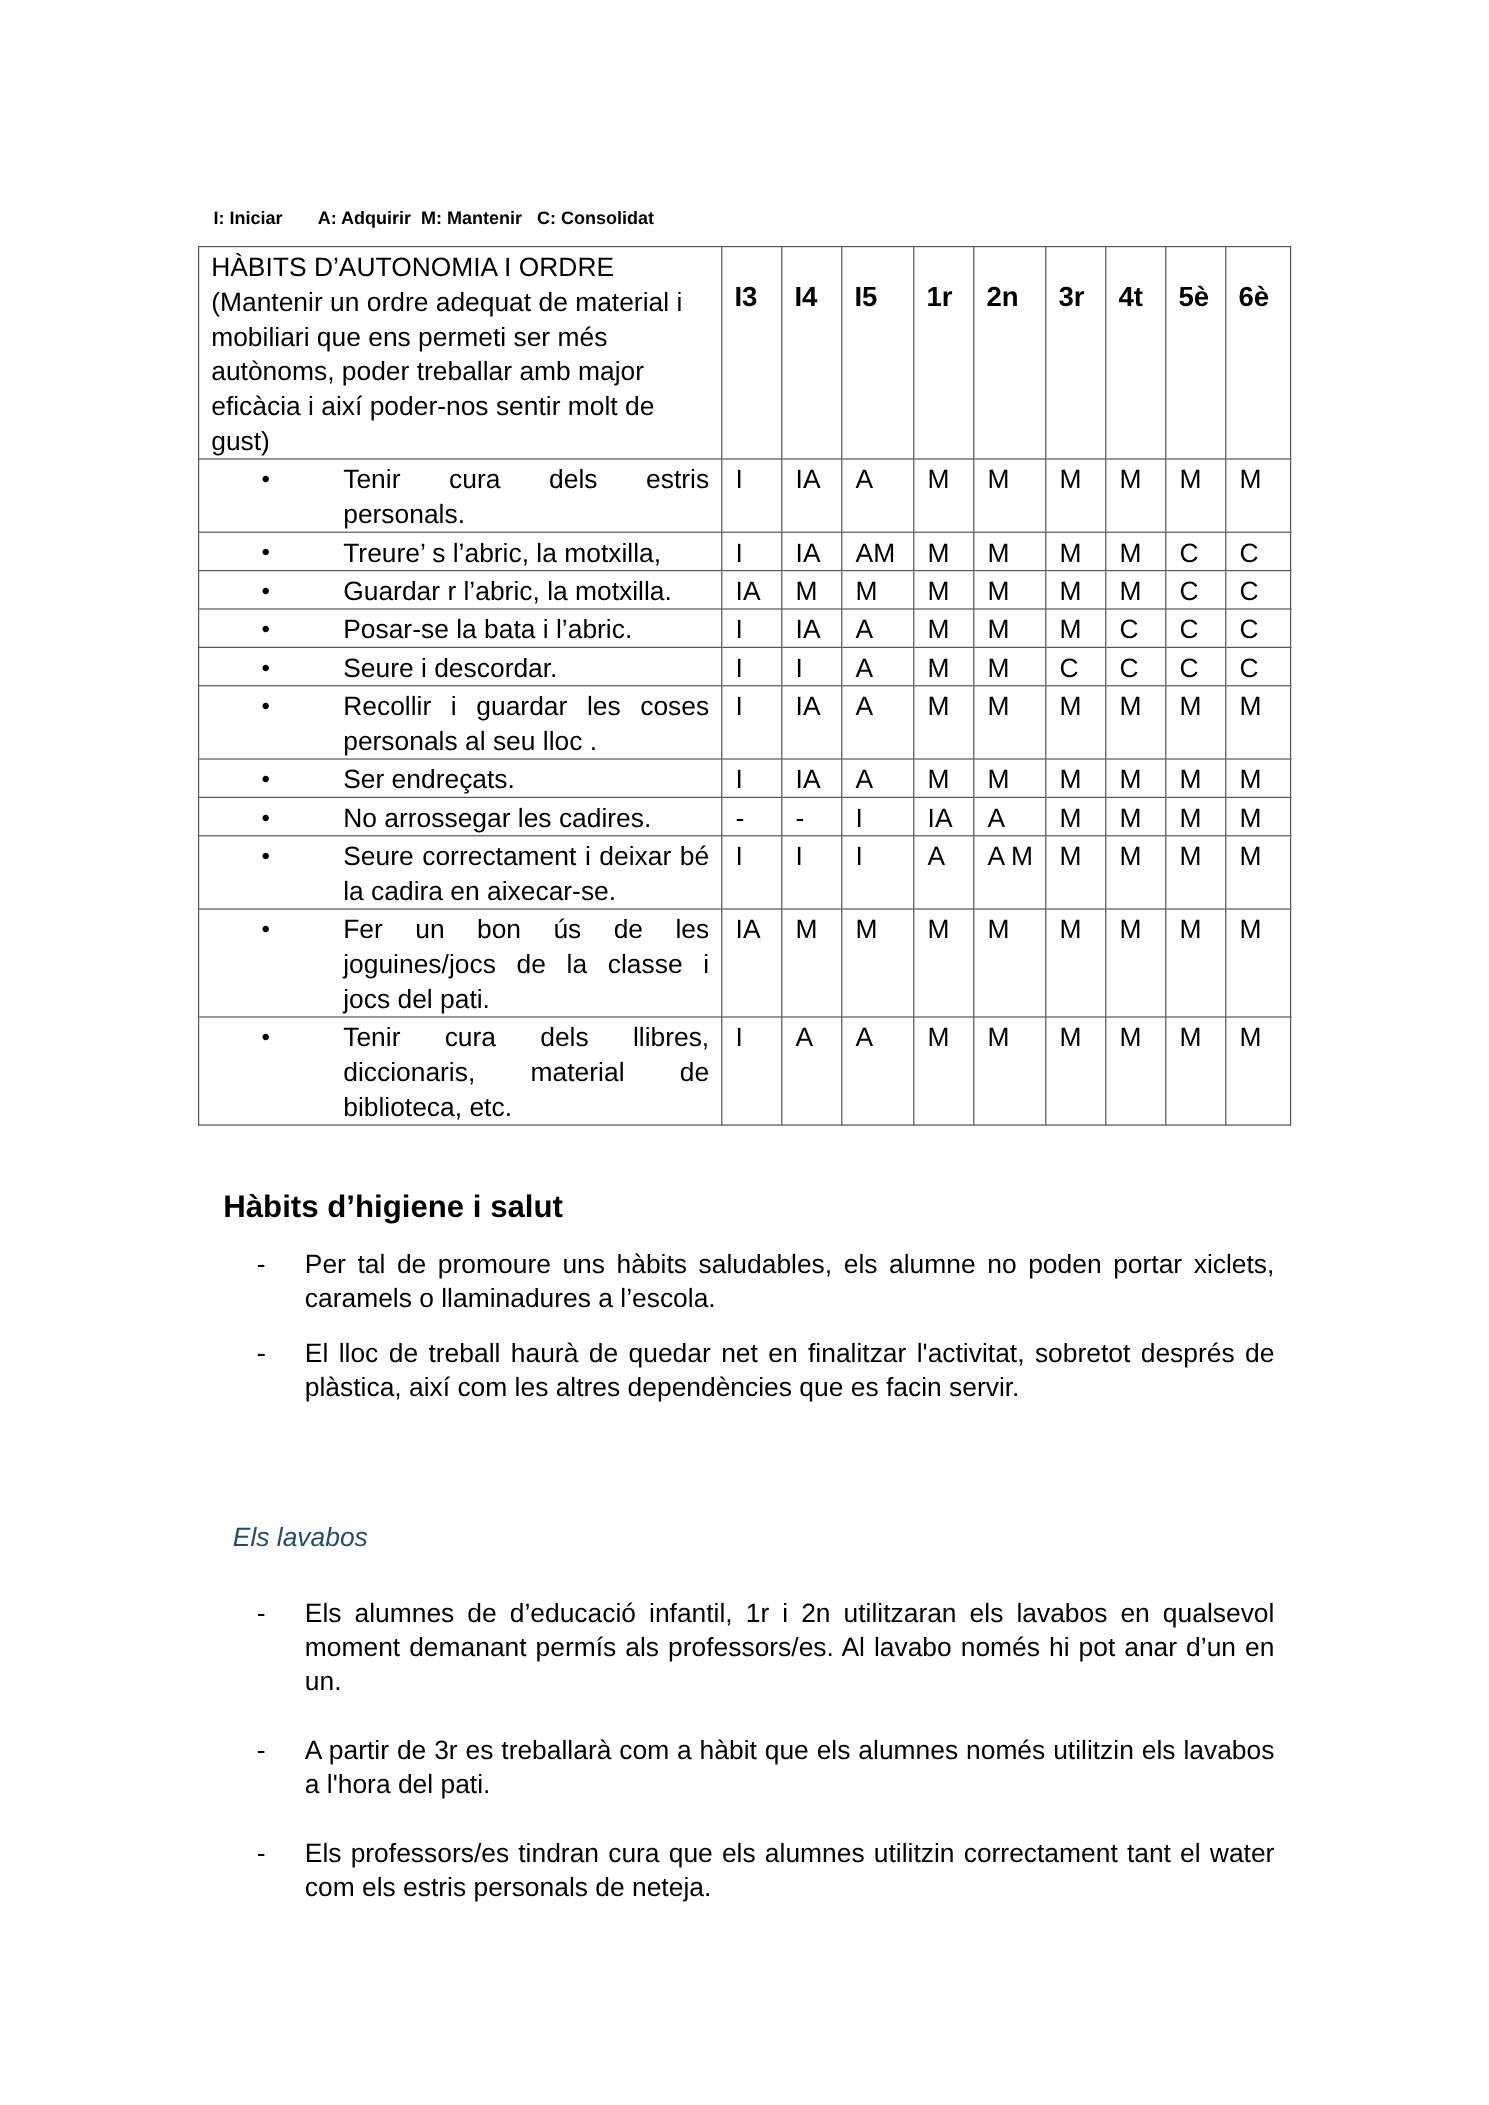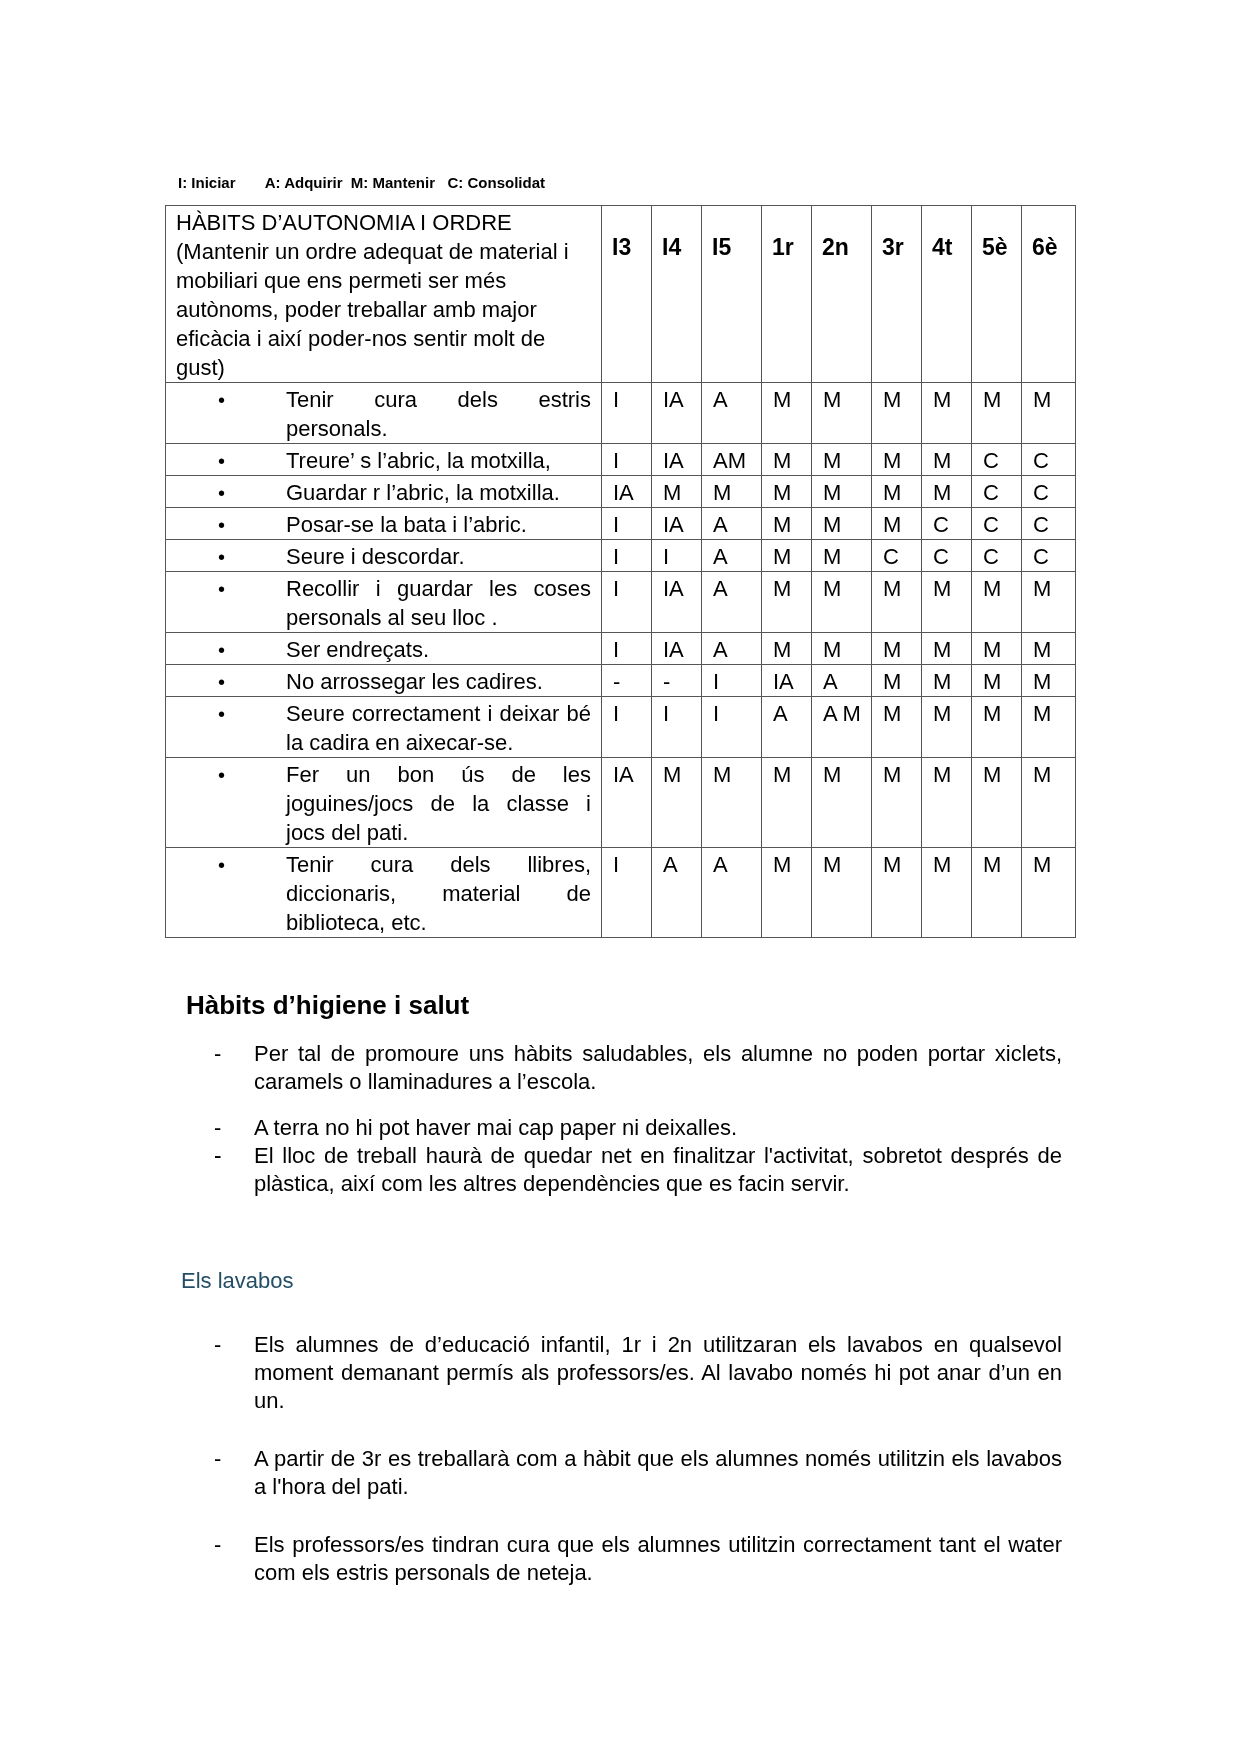--- a/index.html
+++ b/index.html
@@ -38,22 +38,22 @@
     td.item .txt { display: block; padding-left: 38px; text-align: justify; text-align-last: left; }
     td.val { padding-left: 11px !important; padding-right: 2px !important; }
     .section-title {
       position: absolute; left: 186px; top: 990px;
       font-size: 26px; font-weight: bold;
     }
     ul.dash { list-style: none; margin: 0; padding: 0; position: absolute; left: 214px; width: 848px; font-size: 22px; line-height: 28px; }
     ul.dash li { position: relative; padding-left: 40px; text-align: justify; }
     ul.dash li .dash-mark { position: absolute; left: 0; top: 0; }
     .subsection {
-      position: absolute; left: 181px; top: 1268px;
-      font-size: 22px; color: #244d66;
+      position: absolute; left: 194px; top: 1268px;
+      font-size: 22px; font-style: italic; color: #244d66;
     }
   </style>
 </head>
 <body>
 
 <div class="legend"><span>I: Iniciar</span>       <span>A: Adquirir</span>  <span>M: Mantenir</span>   <span>C: Consolidat</span></div>
 
 <table class="habits">
   <colgroup>
     <col style="width:436px">
@@ -252,21 +252,21 @@
       </tr>
     </tbody>
 </table>
 
 <div class="section-title">Hàbits d’higiene i salut</div>
 
 <ul class="dash" id="hyg-a" style="top:1040px;">
     <li><span class="dash-mark">-</span><span>Per tal de promoure uns hàbits saludables, els alumne no poden portar xiclets, caramels o llaminadures a l’escola.</span></li>
   </ul>
 <ul class="dash" id="hyg-b" style="top:1114px;">
-    <li><span class="dash-mark">-</span><span>A terra no hi pot haver mai cap paper ni deixalles.</span></li>
+    <li><span class="dash-mark">-</span></li>
     <li><span class="dash-mark">-</span></li>
     <li><span class="dash-mark">-</span><span>El lloc de treball haurà de quedar net en finalitzar l'activitat, sobretot després de plàstica, així com les altres dependències que es facin servir.</span></li>
   </ul>
 
 <div class="subsection">Els lavabos</div>
 
 <ul class="dash" id="lav-list" style="top:1331px;">
     <li><span class="dash-mark">-</span><span>Els alumnes de d’educació infantil, 1r i 2n utilitzaran els lavabos en qualsevol moment demanant permís als professors/es. Al lavabo només hi pot anar d’un en un.</span></li>
     <li style="margin-top: 30px;"><span class="dash-mark">-</span><span>A partir de 3r es treballarà com a hàbit que els alumnes només utilitzin els lavabos a l'hora del pati.</span></li>
     <li style="margin-top: 30px;"><span class="dash-mark">-</span><span>Els professors/es tindran cura que els alumnes utilitzin correctament tant el water com els estris personals de neteja.</span></li>

